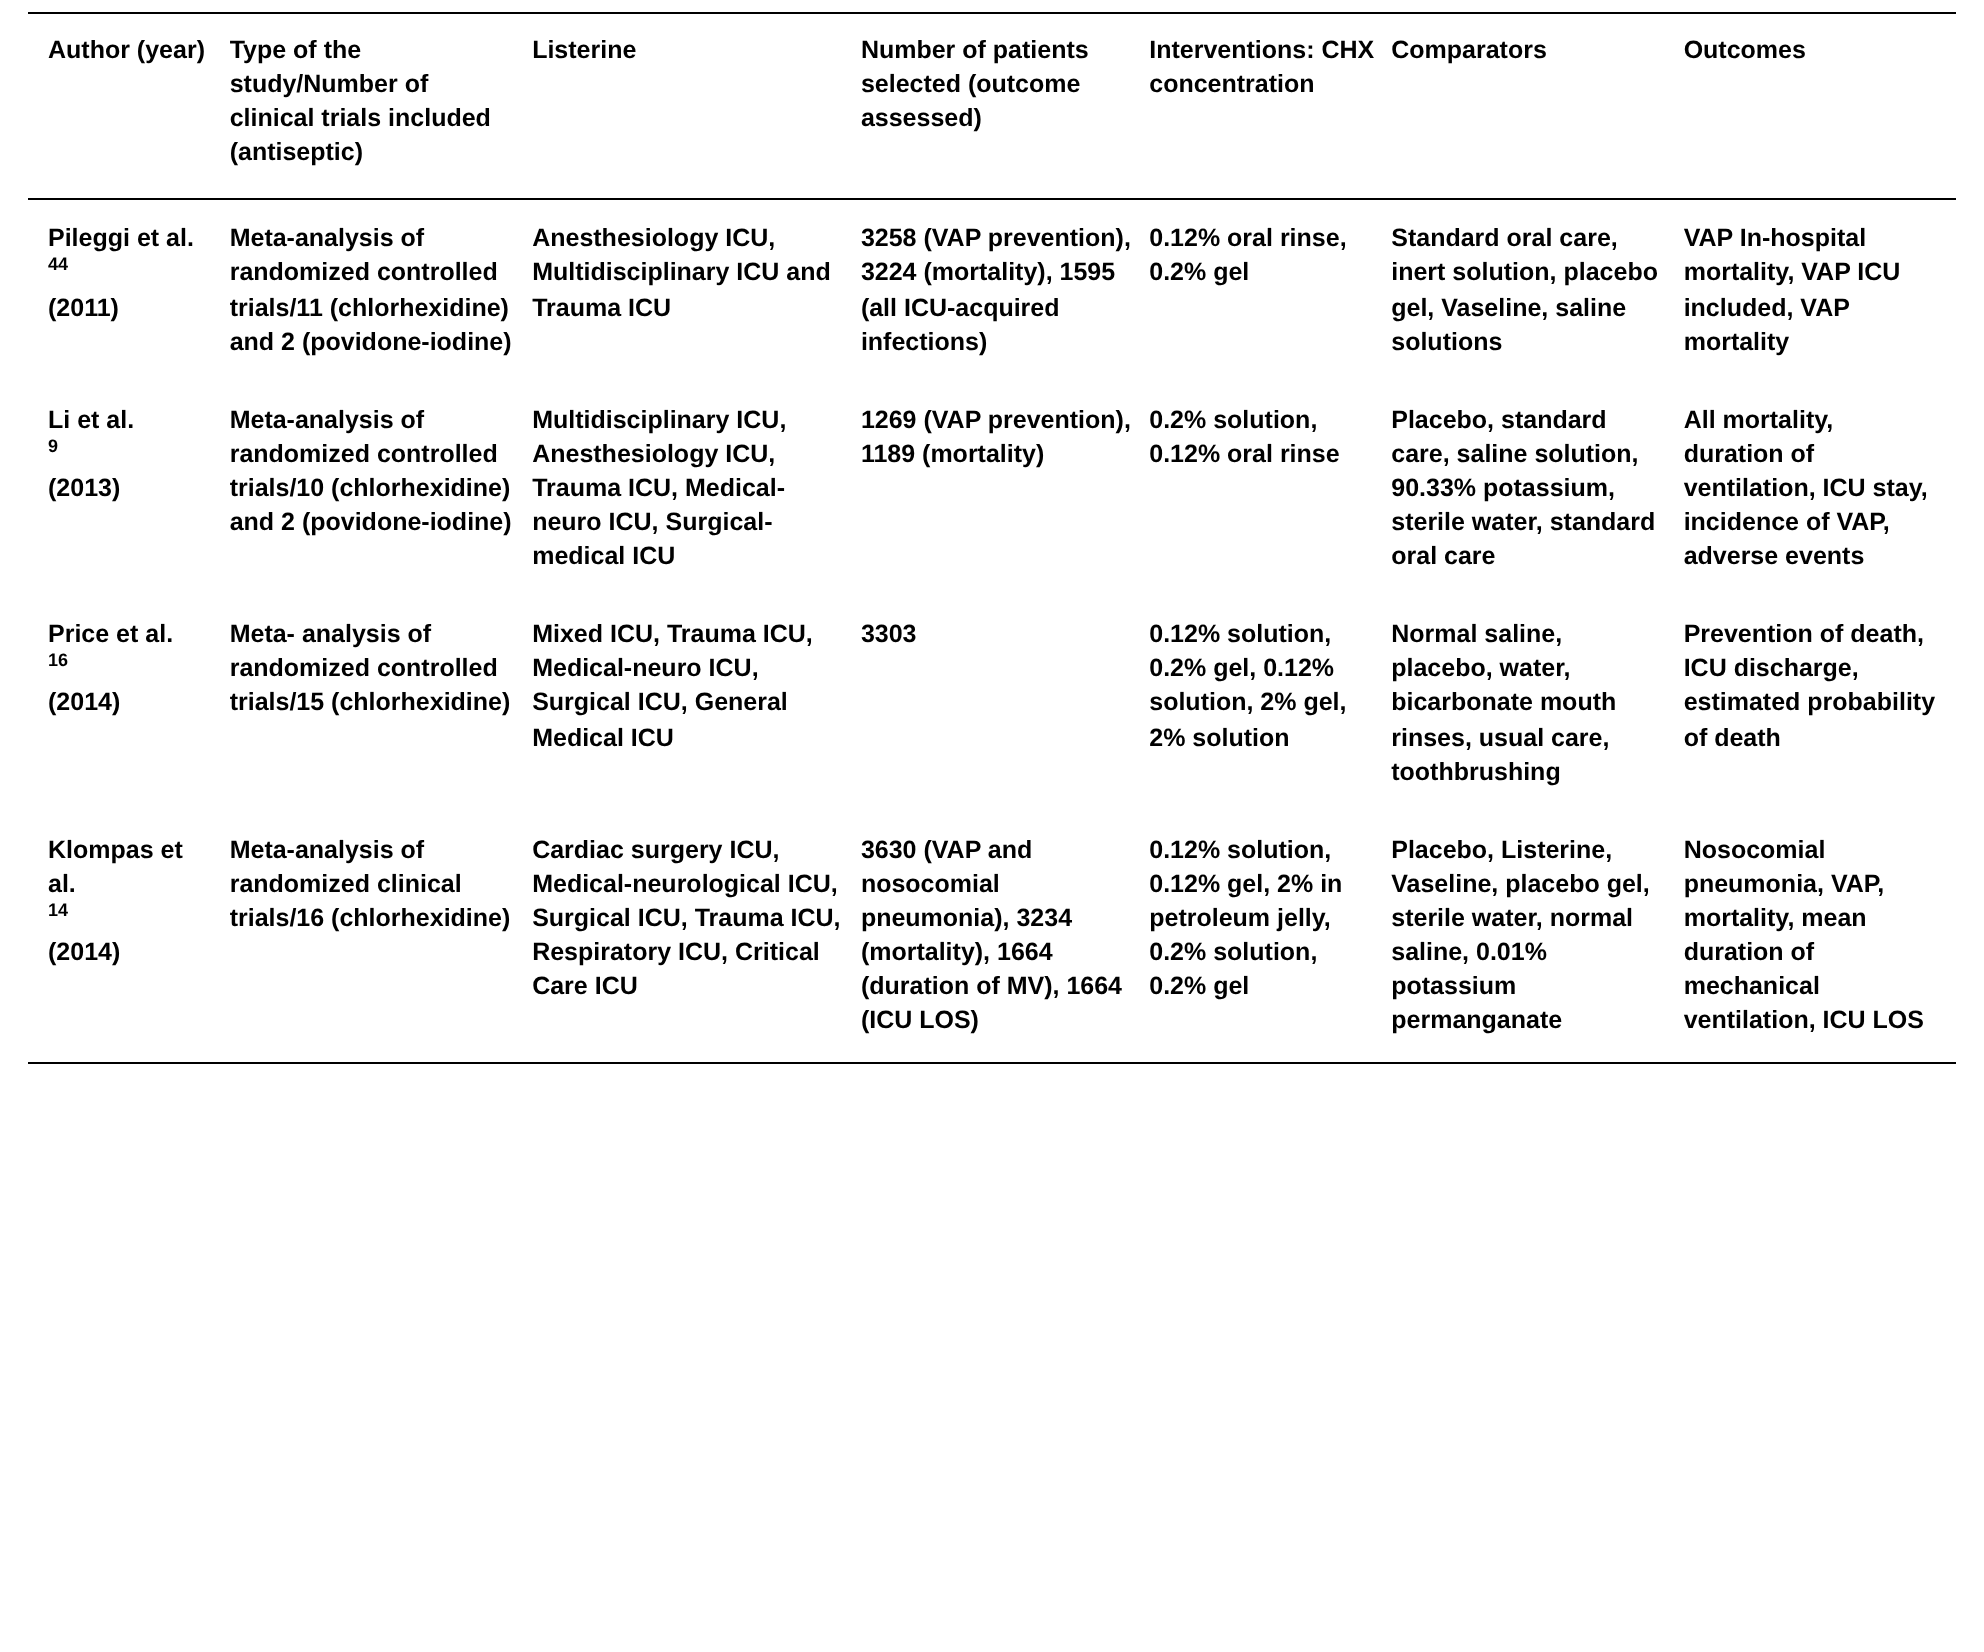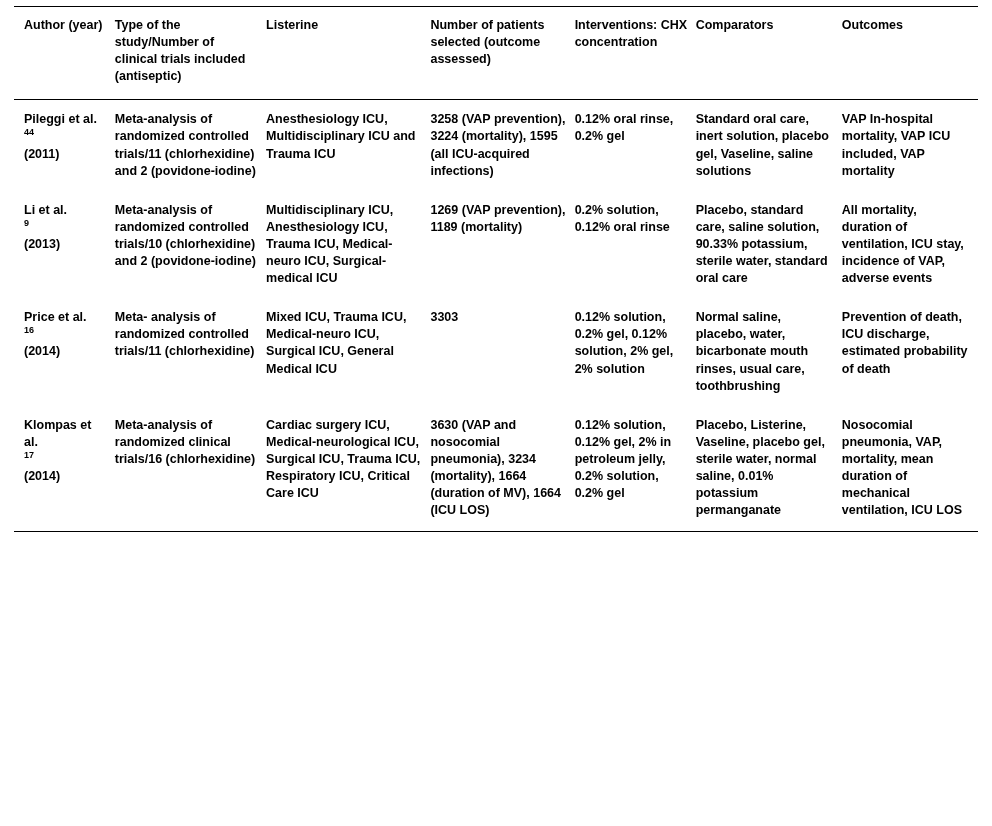--- a/index.html
+++ b/index.html
@@ -126,30 +126,30 @@
         <td>1269 (VAP prevention), 1189 (mortality)</td>
         <td>0.2% solution, 0.12% oral rinse</td>
         <td>Placebo, standard care, saline solution, 90.33% potassium, sterile water, standard oral care</td>
         <td>All mortality, duration of ventilation, ICU stay, incidence of VAP, adverse events</td>
       </tr>
       <tr class="data-row">
         <td class="cell-author">
           <span class="nowrap-block">Price et al.</span><sup>16</sup>
           <span class="nowrap-block">(2014)</span>
         </td>
-        <td>Meta- analysis of randomized controlled trials/11 (chlorhexidine)</td>
+        <td>Meta- analysis of randomized controlled trials/15 (chlorhexidine)</td>
         <td>Mixed ICU, Trauma ICU, Medical-neuro ICU, Surgical ICU, General Medical ICU</td>
         <td>3303</td>
         <td>0.12% solution, 0.2% gel, 0.12% solution, 2% gel, 2% solution</td>
         <td>Normal saline, placebo, water, bicarbonate mouth rinses, usual care, toothbrushing</td>
         <td>Prevention of death, ICU discharge, estimated probability of death</td>
       </tr>
       <tr class="data-row">
         <td class="cell-author">
-          <span class="nowrap-block">Klompas et al.</span><sup>17</sup>
+          <span class="nowrap-block">Klompas et al.</span><sup>14</sup>
           <span class="nowrap-block">(2014)</span>
         </td>
         <td>Meta-analysis of randomized clinical trials/16 (chlorhexidine)</td>
         <td>Cardiac surgery ICU, Medical-neurological ICU, Surgical ICU, Trauma ICU, Respiratory ICU, Critical Care ICU</td>
         <td>3630 (VAP and nosocomial pneumonia), 3234 (mortality), 1664 (duration of MV), 1664 (ICU LOS)</td>
         <td>0.12% solution, 0.12% gel, 2% in petroleum jelly, 0.2% solution, 0.2% gel</td>
         <td>Placebo, Listerine, Vaseline, placebo gel, sterile water, normal saline, 0.01% potassium permanganate</td>
         <td>Nosocomial pneumonia, VAP, mortality, mean duration of mechanical ventilation, ICU LOS</td>
       </tr>
     </tbody>

